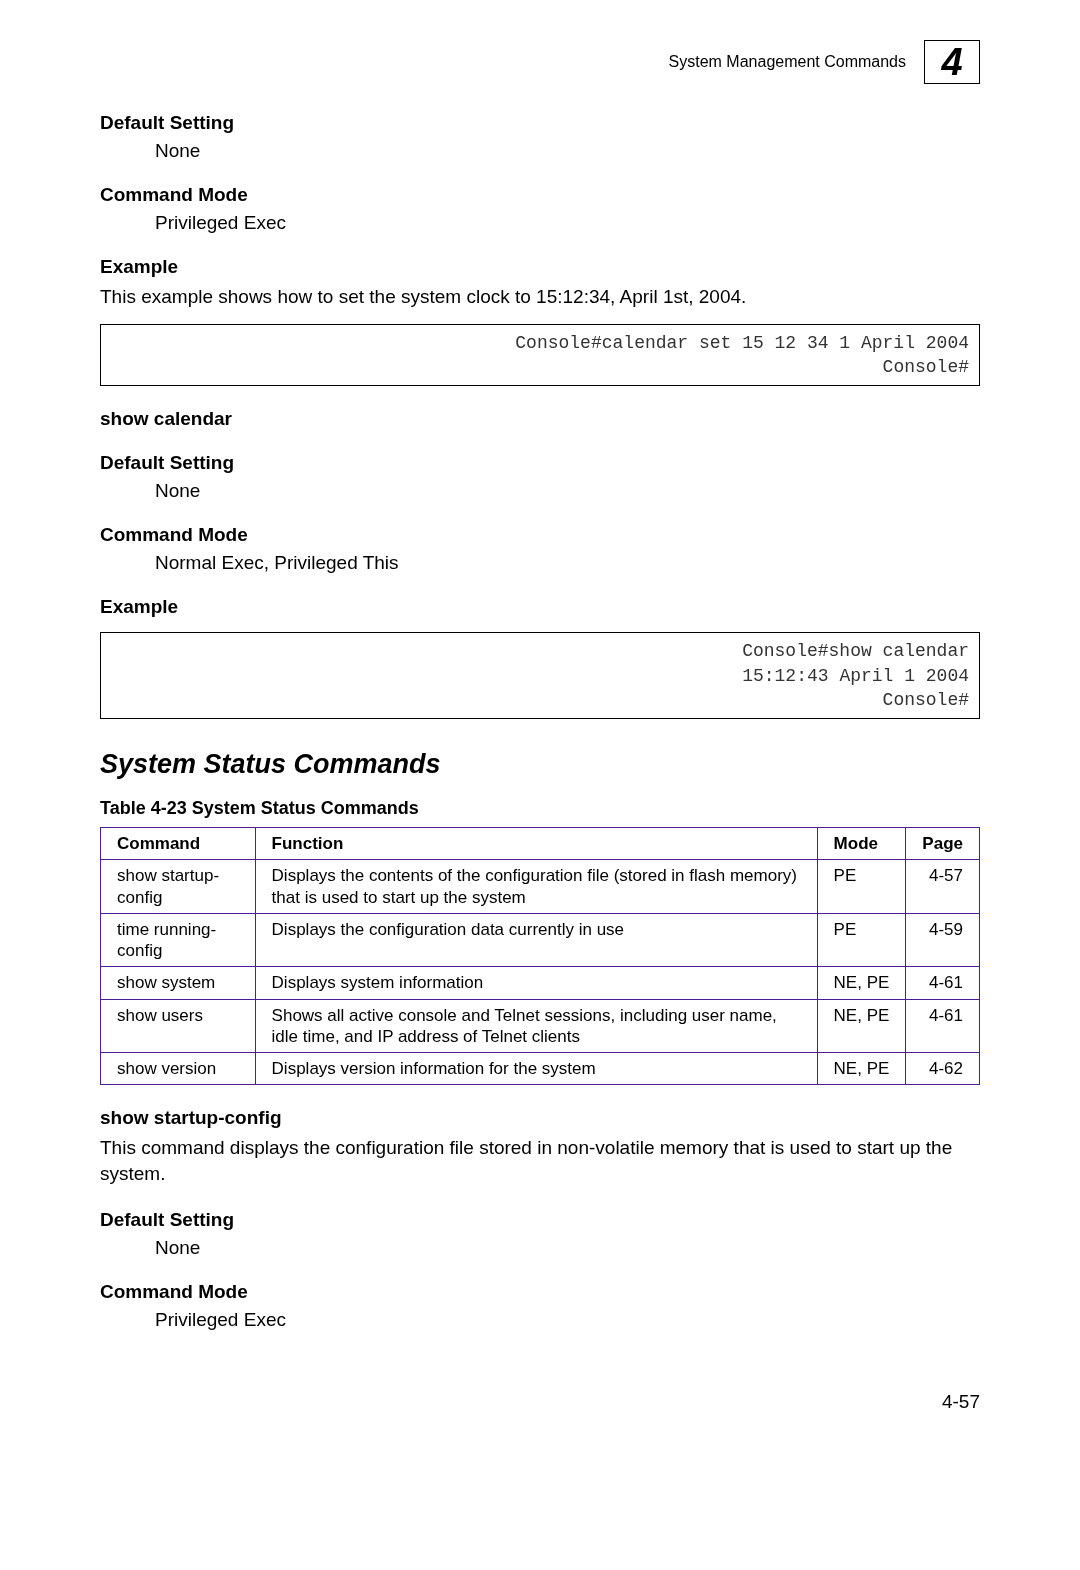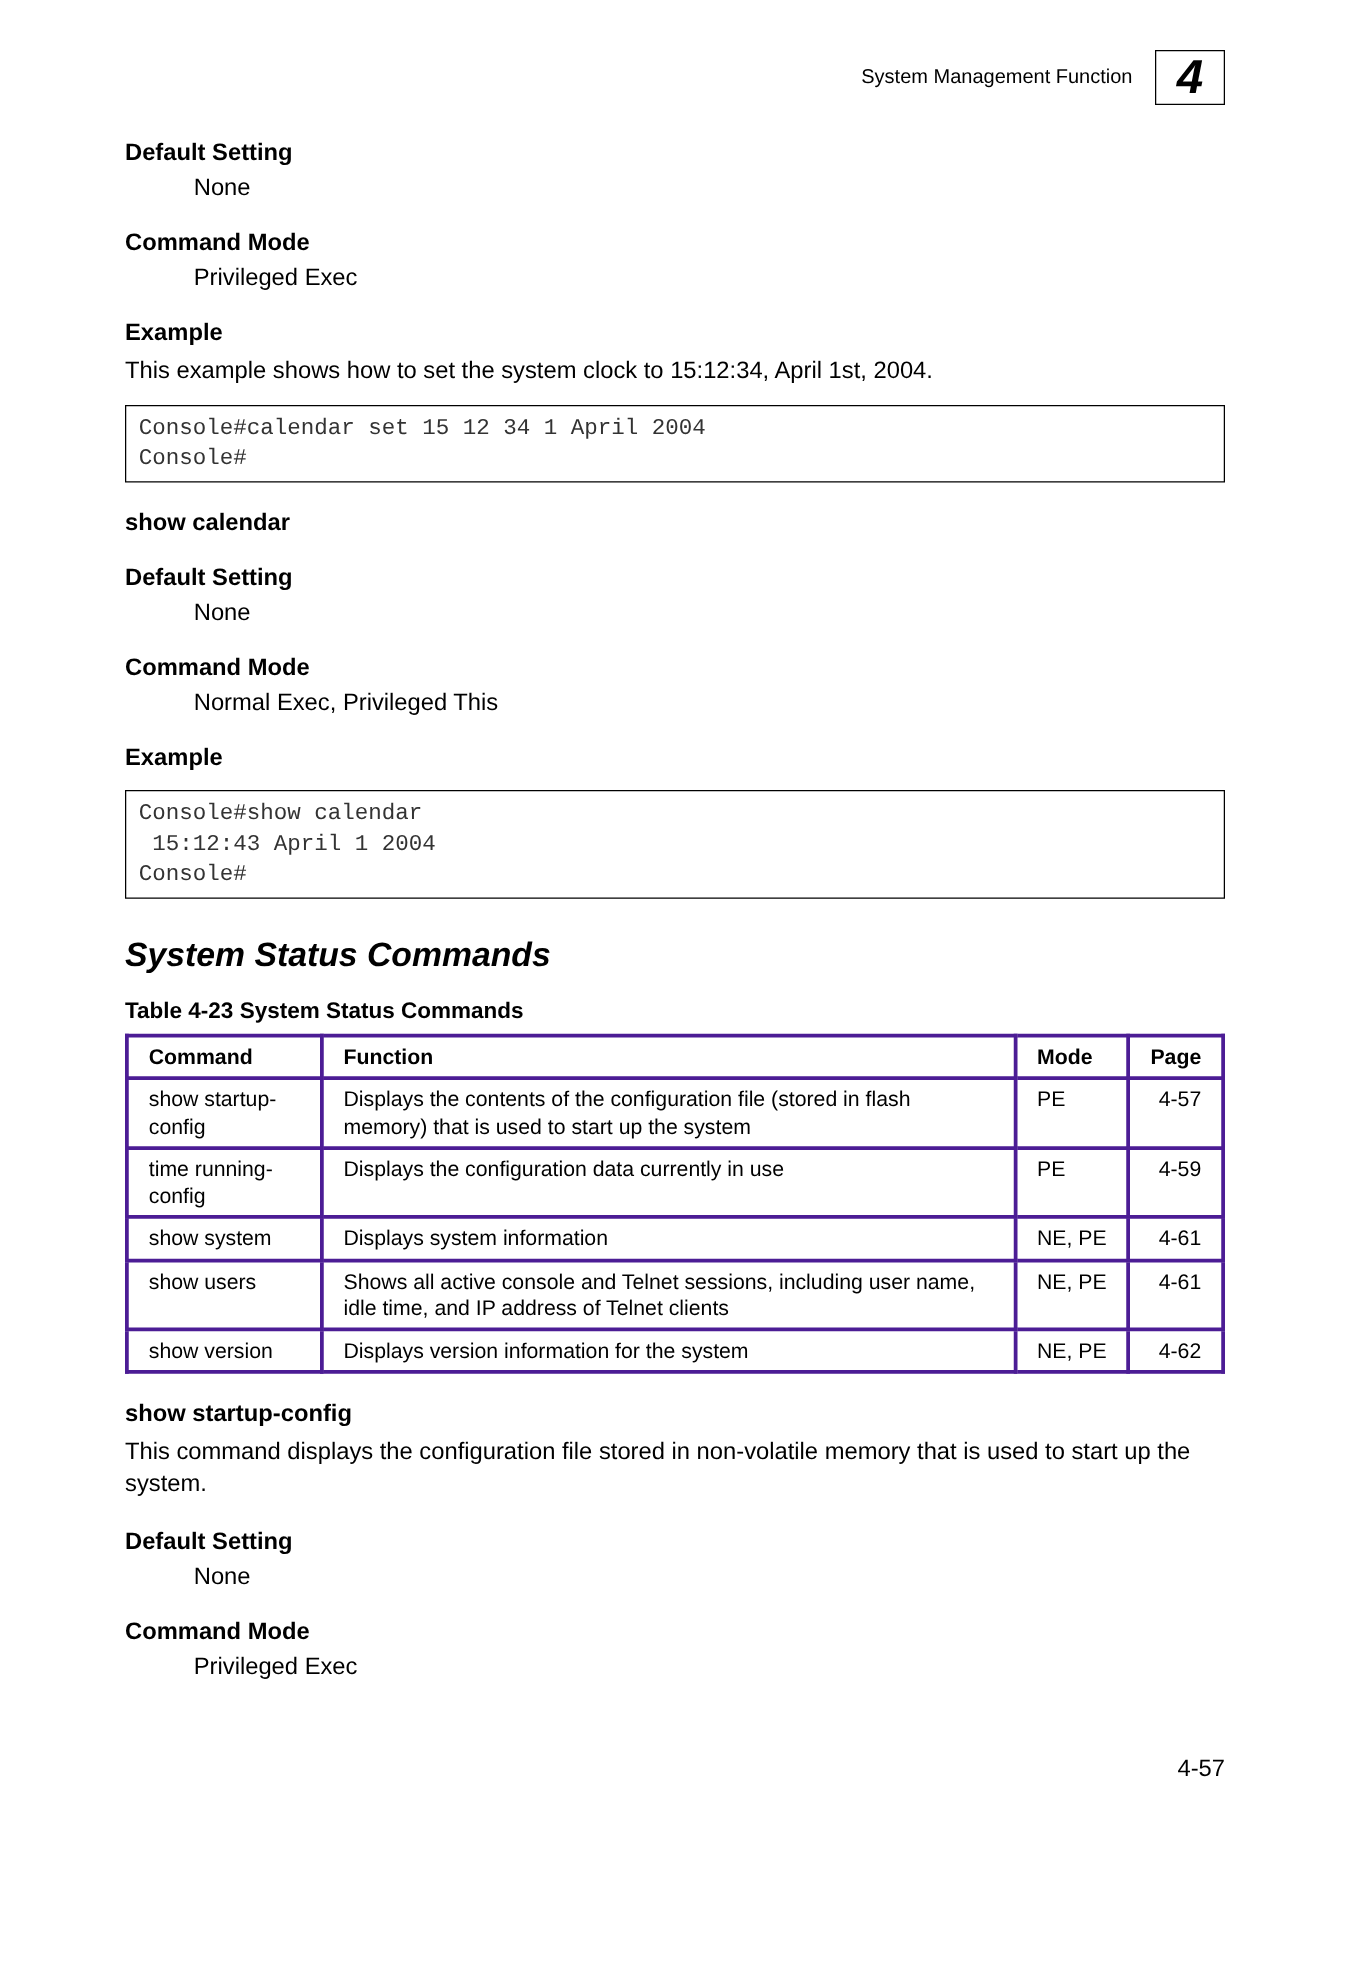--- a/index.html
+++ b/index.html
@@ -56,41 +56,42 @@
   .code-block {
     border: 1px solid #000;
     font-family: "Courier New", Courier, monospace;
     font-size: 18px;
     padding: 6px 10px;
     white-space: pre;
     margin-top: 14px;
     margin-bottom: 10px;
     line-height: 1.35;
     color: #333;
+    text-align: right;
   }
   .h2 {
     font-size: 27px;
     font-weight: bold;
     margin-top: 30px;
     margin-bottom: 18px;
     font-style: italic;
   }
   .table-caption {
     text-align: left;
     font-weight: bold;
     font-size: 18px;
     margin-bottom: 8px;
   }
   table.cmd {
     border-collapse: collapse;
     width: 100%;
     font-size: 17px;
   }
   table.cmd th, table.cmd td {
-    border: 3px solid #4c1d95;
+    border: 1px solid #4c1d95;
     padding: 5px 16px;
     text-align: left;
     vertical-align: top;
     line-height: 1.25;
   }
   table.cmd th {
     font-weight: bold;
   }
   table.cmd td.page-col, table.cmd th.page-col {
     text-align: right;
@@ -104,21 +105,21 @@
     font-size: 19px;
     margin-top: 60px;
   }
 </style>
 </head>
 <body>
 
 <div class="page">
 
   <div class="header-row">
-    <span>System Management Function</span>
+    <span>System Management Commands</span>
     <div class="chapter-badge">
       <span>4</span>
     </div>
   </div>
 
   <div class="sec-heading first">Default Setting</div>
   <div class="indented">None</div>
 
   <div class="sec-heading">Command Mode</div>
   <div class="indented">Privileged Exec</div>

